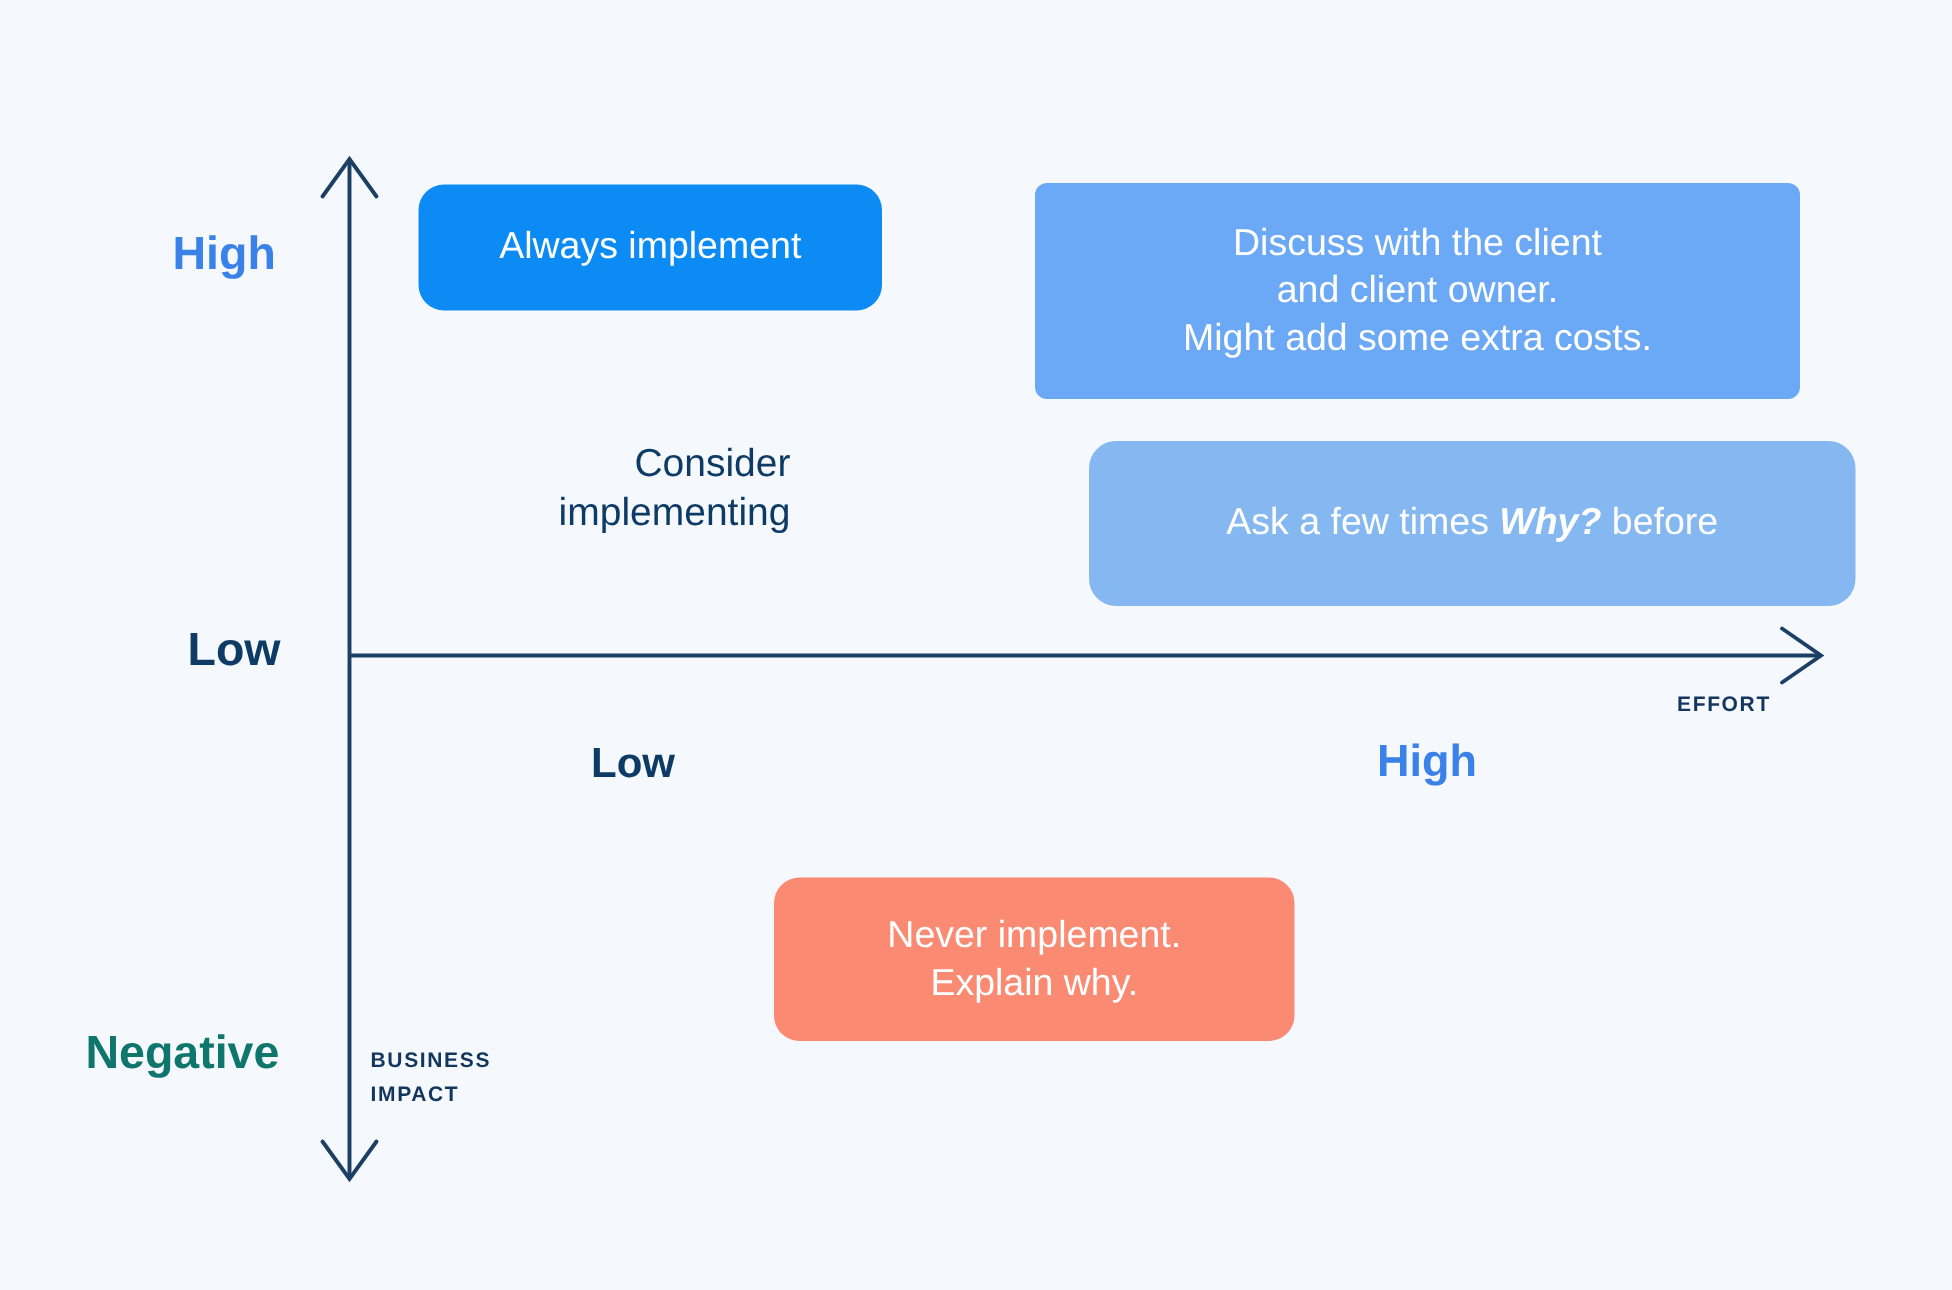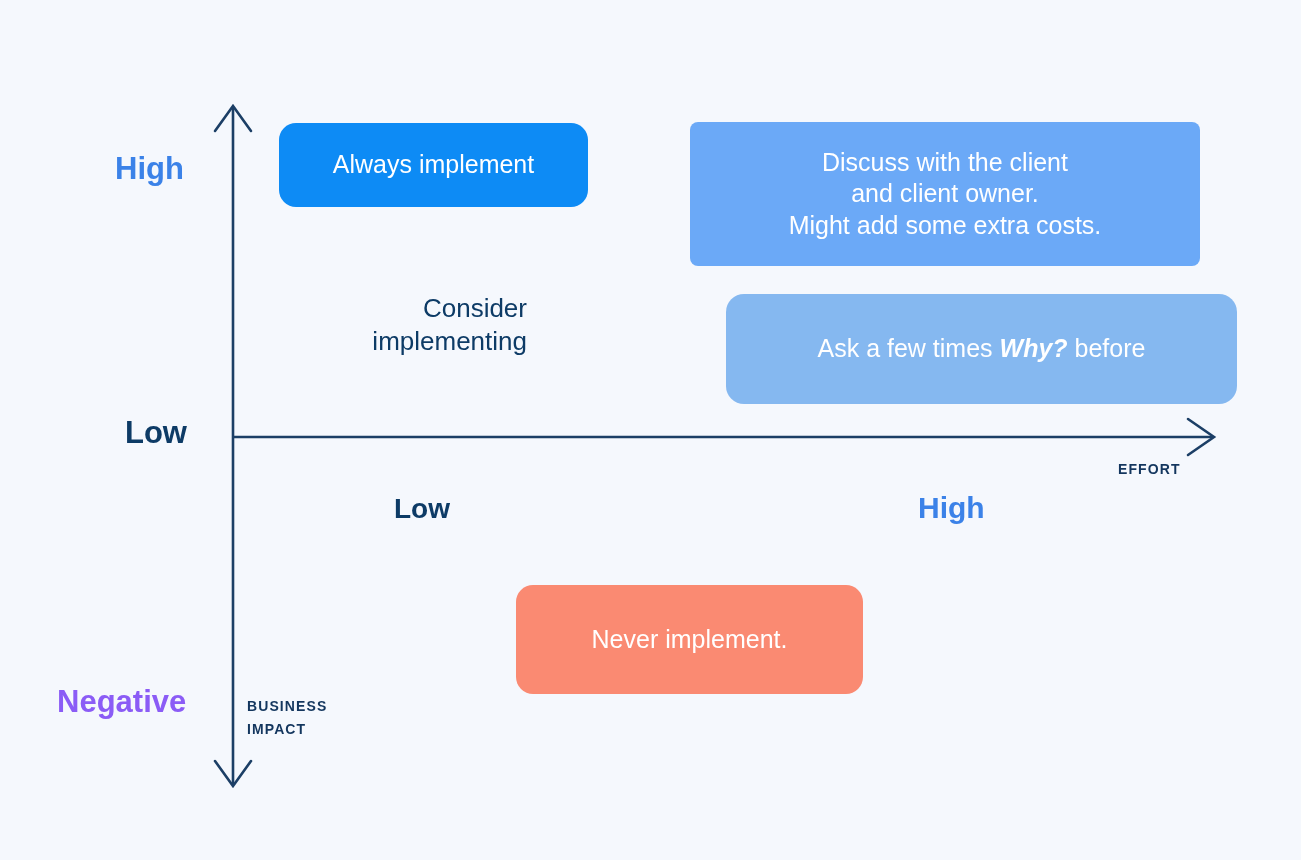--- a/index.html
+++ b/index.html
@@ -44,21 +44,21 @@
   .lbl-low-y {
     left: 125px; top: 417px;
     font-size: 31px;
     font-weight: bold;
     color: #0d3b66;
   }
   .lbl-negative-y {
     left: 57px; top: 686px;
     font-size: 31px;
     font-weight: bold;
-    color: #8b5cf6;
+    color: #0f766e;
   }
   .lbl-low-x {
     left: 394px; top: 495px;
     font-size: 28px;
     font-weight: bold;
     color: #0d3b66;
   }
   .lbl-high-x {
     left: 918px; top: 493px;
     font-size: 30px;
@@ -194,16 +194,17 @@
       <div><span>Ask a few times </span><em>Why?</em><span> before</span></div>
     </div>
   </div>
 
   <div class="quad-text text-consider">Consider
 implementing</div>
 
   <div class="box box-never">
     <div>
       <div>Never implement.</div>
+      <div>Explain why.</div>
     </div>
   </div>
 
 </div>
 
 </body></html>

